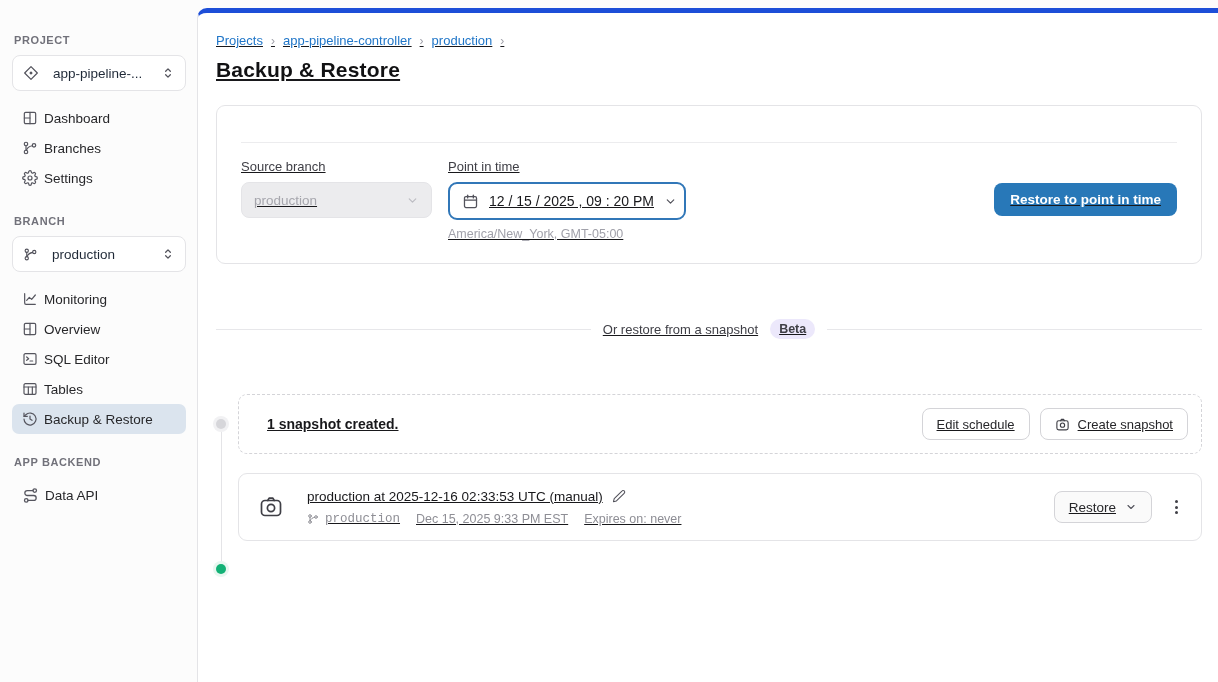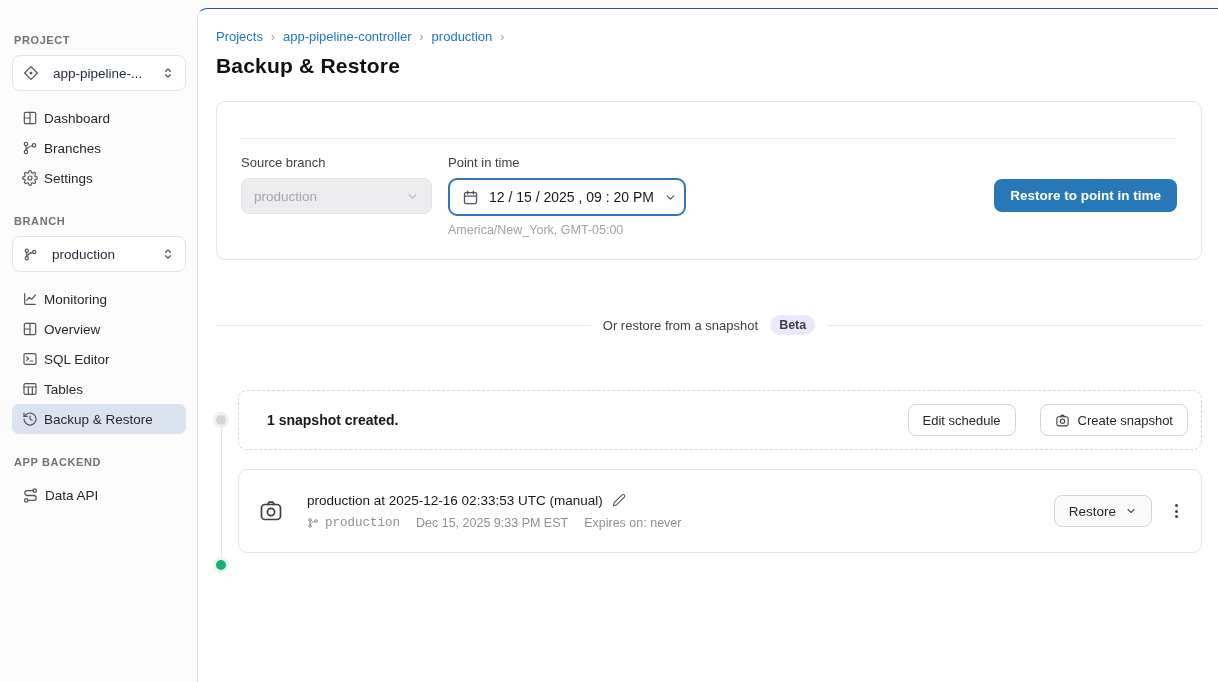--- a/index.html
+++ b/index.html
@@ -40,24 +40,25 @@
     cursor:pointer;
   }
   .nav-item .icn { color:#55555e; }
   .nav-item.active { background:#dbe4ee; }
   .gap24 { height:22px; }
 
   
   .main {
     position:absolute; left:197px; top:8px; right:0; bottom:0;
     background:#fff;
-    border-left:1px solid #e4e4e7; border-top:1px solid #1d4ed8;
+    border-left:1px solid #e4e4e7; border-top:5px solid #1d4ed8;
     border-top-left-radius:10px;
     padding:20px 16px 0 18px;
     overflow:hidden;
+    text-decoration:underline;
   }
   .breadcrumb { display:flex; align-items:center; gap:8px; font-size:13px; }
   .breadcrumb a { color:#2076c8; text-decoration:none; cursor:pointer; }
   .crumb-sep { color:#a1a1aa; font-size:12px; }
   .page-title { margin-top:10px; font-size:21px; font-weight:700; color:#111113; letter-spacing:.2px; }
   .page-sub { margin-top:21px; font-size:13.5px; color:#52525b; }
 
   
   .pitr-card {
     margin-top:23px; border:1px solid #e4e4e7; border-radius:9px;
@@ -115,26 +116,26 @@
     border:1px dashed #d4d4d8; border-radius:9px; height:60px;
     display:flex; align-items:center; padding:0 13px 0 28px; background:#fff;
   }
   .summary-text { font-size:14px; font-weight:700; color:#18181b; flex:1; }
   .btn-secondary {
     height:32px; padding:0 14px; background:#fff; border:1px solid #d4d4d8;
     border-radius:8px; font-family:inherit; font-size:13px; color:#27272a;
     display:flex; align-items:center; gap:8px; cursor:pointer;
   }
   .btn-secondary .icn { color:#3f3f46; }
-  .summary-actions { display:flex; gap:24px; }
+  .summary-actions { display:flex; gap:10px; }
 
   .group-label { margin-top:29px; margin-left:3px; font-size:13px; font-weight:700; color:#18181b; }
 
   .snapshot-card {
-    margin-top:19px; border:1px solid #e4e4e7; border-radius:9px; height:84px;
+    margin-top:19px; border:1px solid #e4e4e7; border-radius:9px; height:68px;
     display:flex; align-items:center; padding:0 20px; background:#fff;
   }
   .snap-cam { color:#3f3f46; margin-right:24px; }
   .snap-info { flex:1; }
   .snap-title-row { display:flex; align-items:center; gap:9px; }
   .snap-title { font-size:13.5px; color:#18181b; }
   .edit-pencil { color:#52525b; cursor:pointer; }
   .snap-meta { margin-top:8px; display:flex; align-items:center; gap:16px; }
   .meta-branch { display:flex; align-items:center; gap:6px; color:#8e8e95; }
   .meta-branch .b-name { font-family:"Liberation Mono", monospace; font-size:12.5px; }

